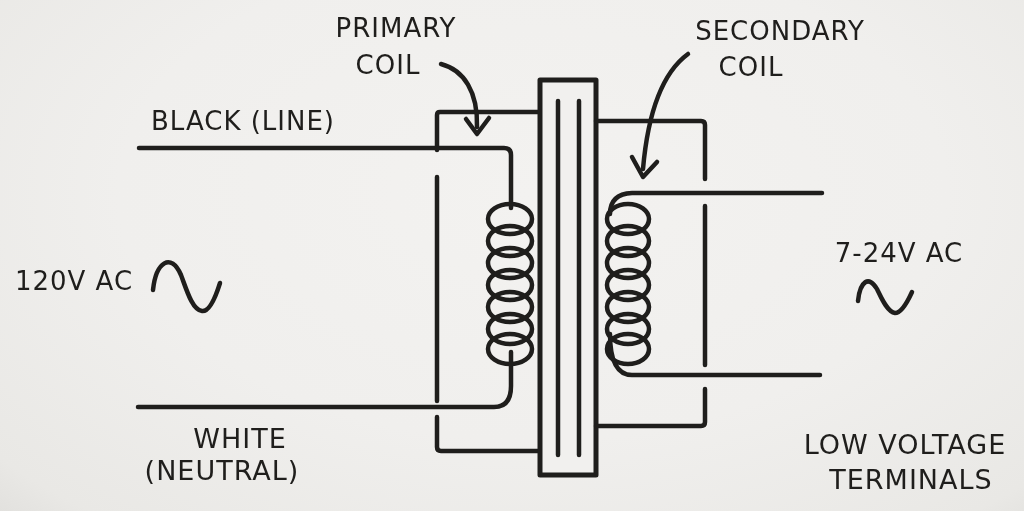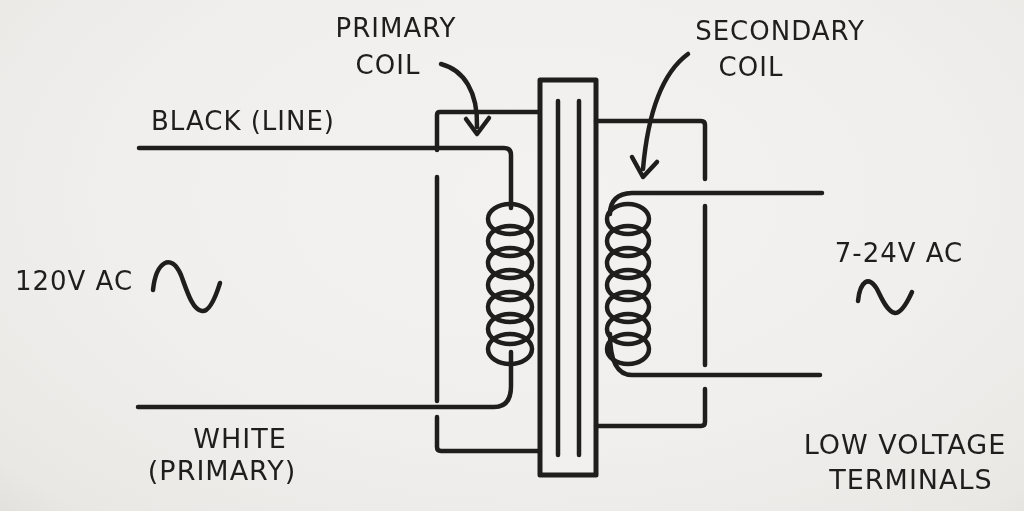--- a/index.html
+++ b/index.html
@@ -103,18 +103,18 @@
   <div class="label f26" style="left:780px; top:18px;text-align:right;">SECONDARY</div>
   <div class="label f26" style="left:751px; top:54px;">COIL</div>
 
   <div class="label f26" style="left:243px; top:108px;">BLACK (LINE)</div>
 
   <div class="label f26" style="left:74px; top:268px;">120V AC</div>
 
   <div class="label f26" style="left:899px; top:240px;">7-24V AC</div>
 
   <div class="label f27" style="left:216px; top:425px;margin-left:24px;">WHITE</div>
-  <div class="label f27" style="left:222px; top:457px;">(PRIMARY)</div>
+  <div class="label f27" style="left:222px; top:457px;">(NEUTRAL)</div>
 
   <div class="label f27" style="left:905px; top:431px;">LOW VOLTAGE</div>
   <div class="label f27" style="left:911px; top:466px;">TERMINALS</div>
 
 </div>
 
 </body></html>

